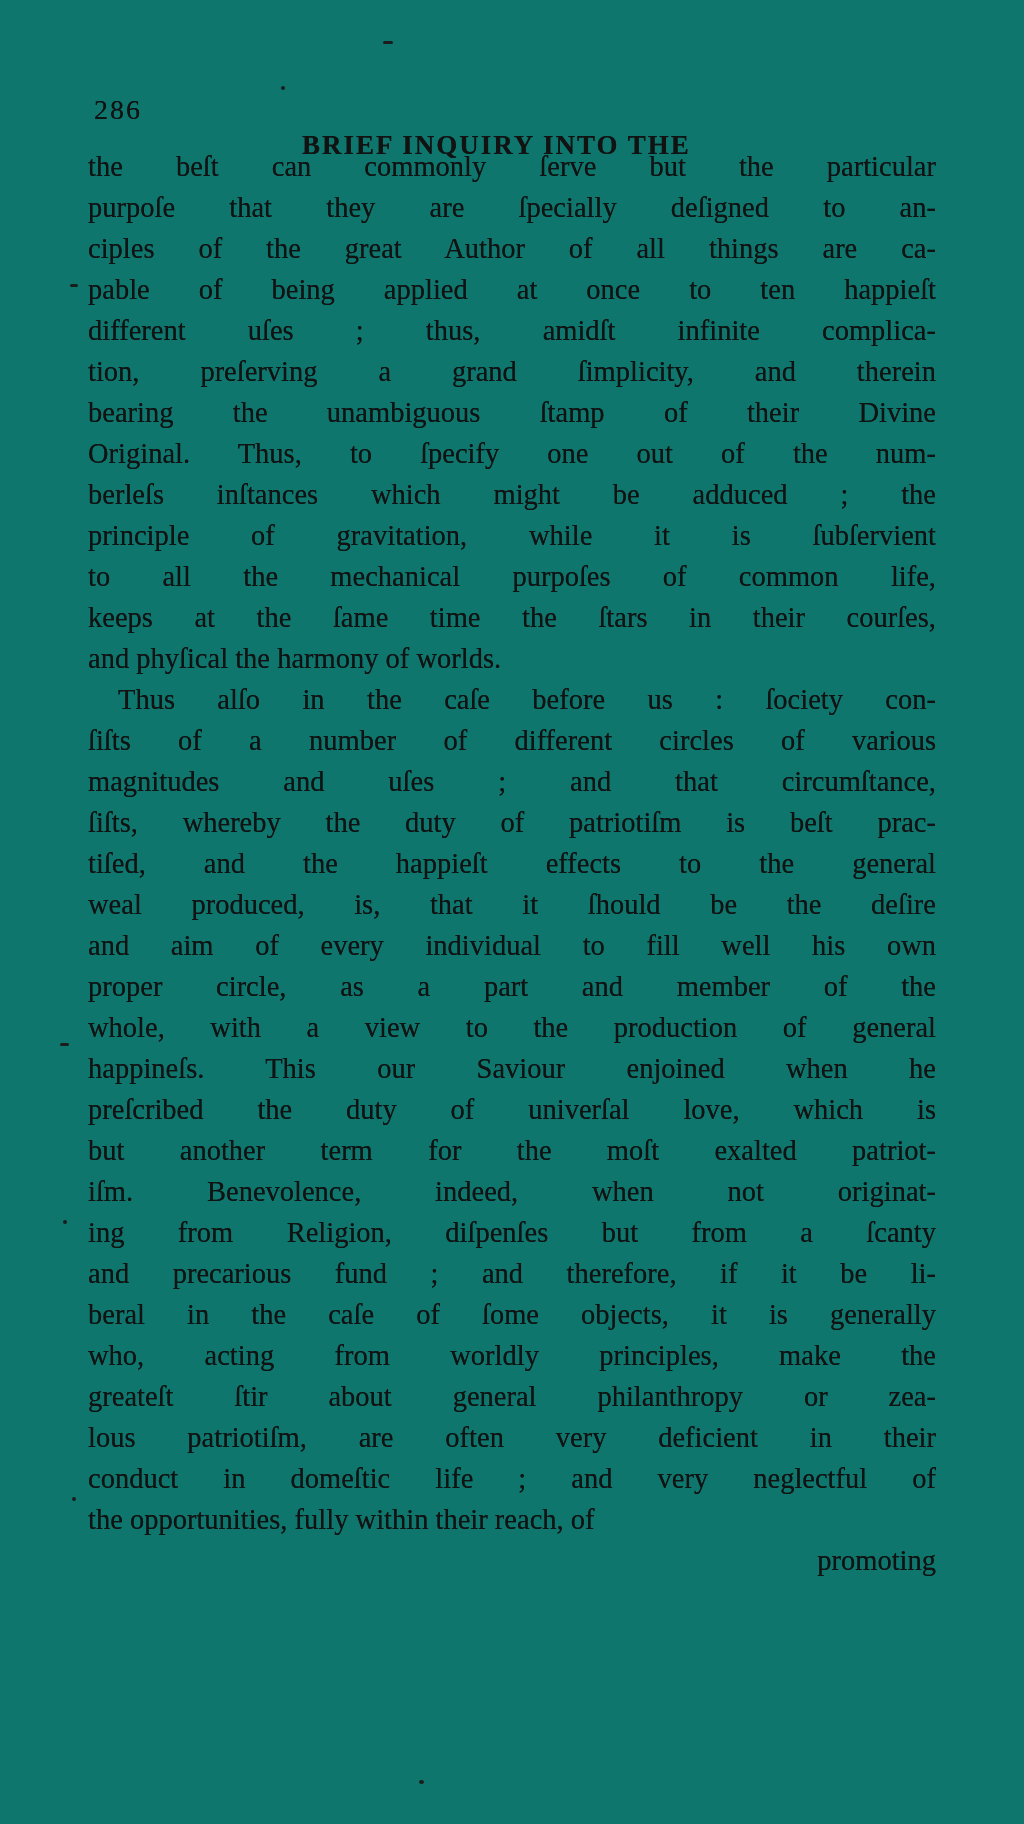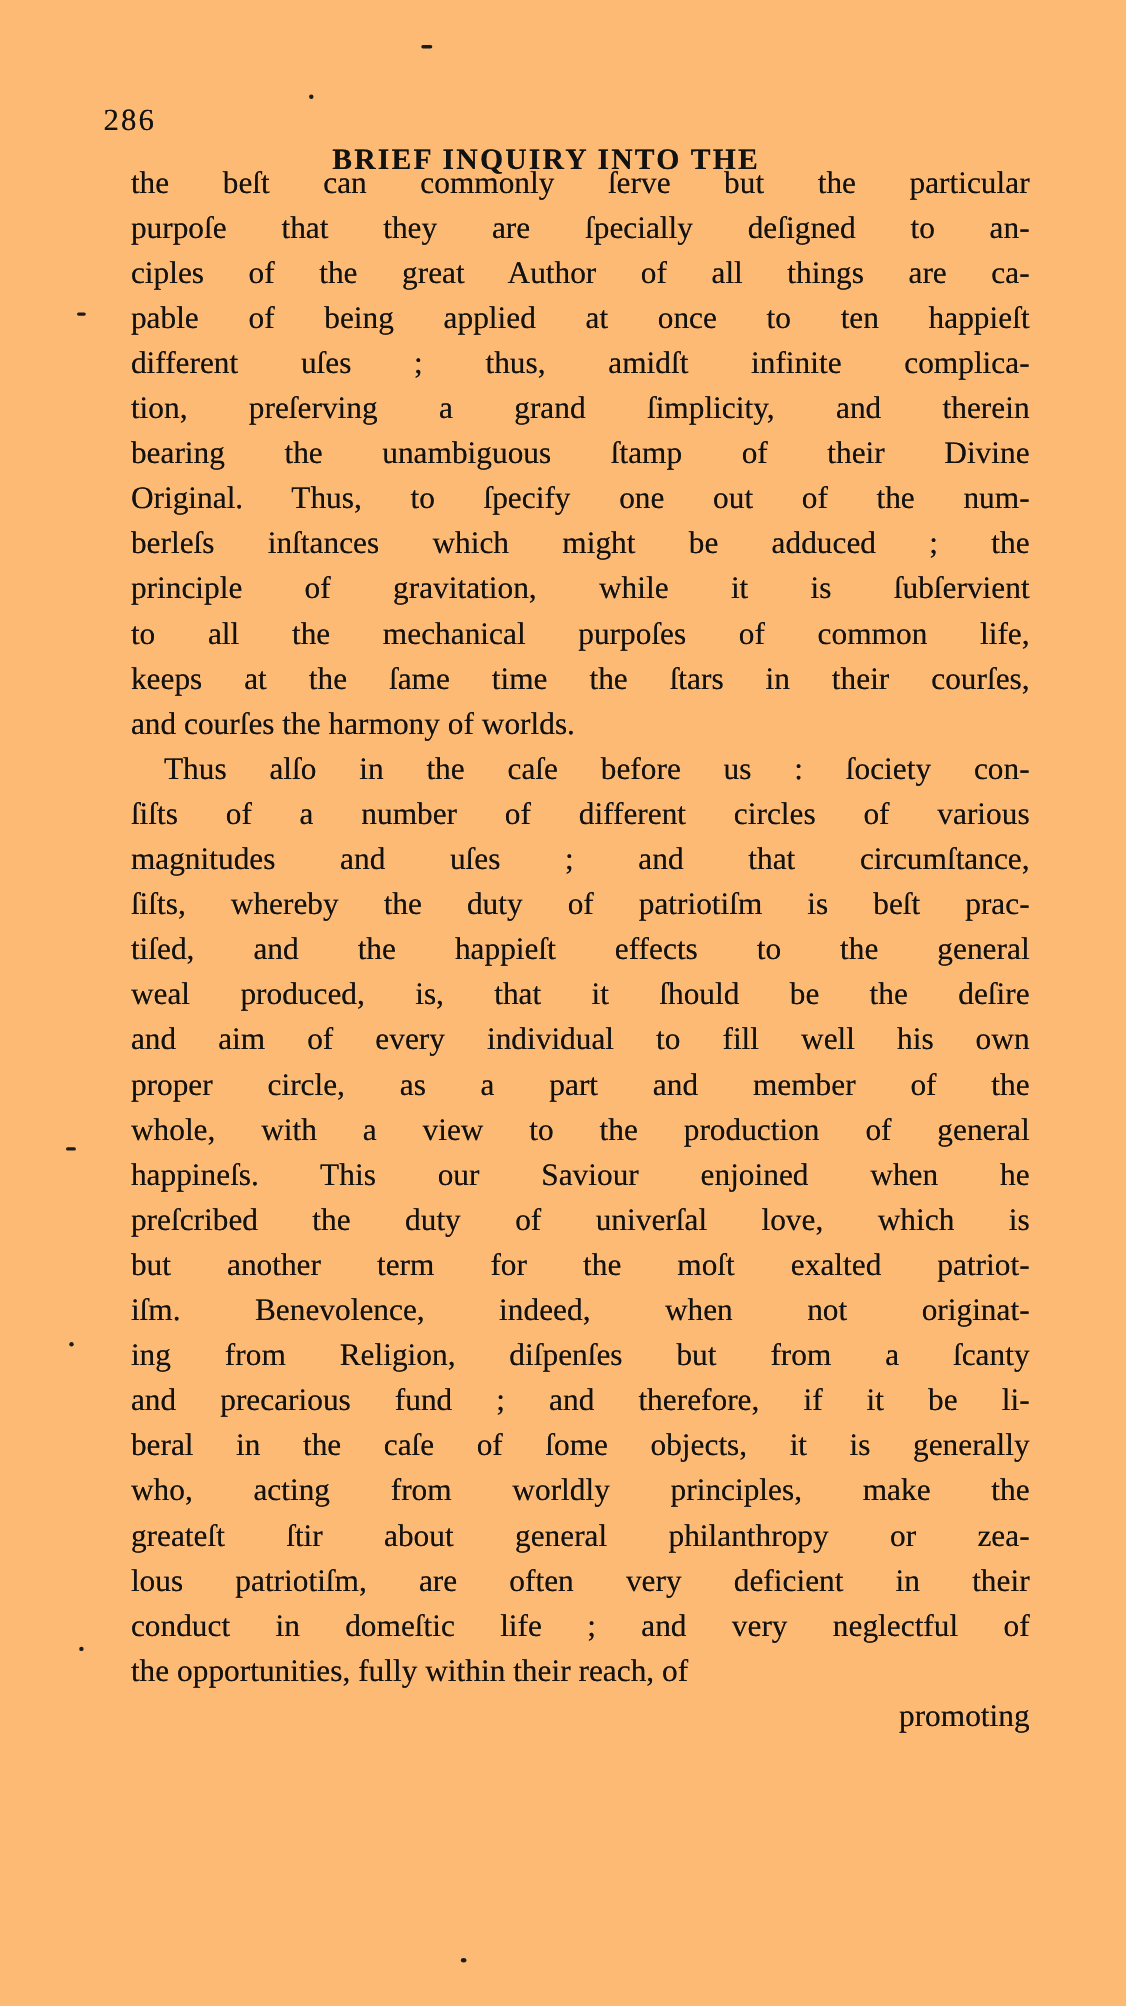--- a/index.html
+++ b/index.html
@@ -4,21 +4,21 @@
 <style>
   html, body {
     margin: 0;
     padding: 0;
     background: #ffffff;
   }
   .page {
     position: relative;
     width: 1024px;
     height: 1824px;
-    background: #fdba74;
+    background: #0f766e;
     overflow: hidden;
     font-family: "Liberation Serif", "DejaVu Serif", serif;
     color: #121212;
   }
   .header {
     position: absolute;
     top: 94px;
     left: 88px;
     width: 848px;
     height: 40px;
@@ -49,21 +49,20 @@
     left: 88px;
     width: 848px;
     font-size: 28.5px;
     text-shadow: 0 0 0.45px rgba(0,0,0,0.65);
   }
   .line {
     line-height: 41px;
     text-align: justify;
     -moz-text-align-last: justify;
     text-align-last: justify;
-    margin-left: 31px;
   }
   .line.lastline {
     text-align-last: left;
   }
   .line.indent {
     text-indent: 30px;
   }
   .catchword-row {
     line-height: 41px;
     text-align: right;
@@ -93,21 +92,21 @@
           <div class="line">ciples of the great Author of all things are ca-</div>
           <div class="line">pable of being applied at once to ten happieſt</div>
           <div class="line">different uſes ; thus, amidſt infinite complica-</div>
           <div class="line">tion, preſerving a grand ſimplicity, and therein</div>
           <div class="line">bearing the unambiguous ſtamp of their Divine</div>
           <div class="line">Original.  Thus, to ſpecify one out of the num-</div>
           <div class="line">berleſs inſtances which might be adduced ; the</div>
           <div class="line">principle of gravitation, while it is ſubſervient</div>
           <div class="line">to all the mechanical purpoſes of common life,</div>
           <div class="line">keeps at the ſame time the ſtars in their courſes,</div>
-          <div class="line lastline">and courſes the harmony of worlds.</div>
+          <div class="line lastline">and phyſical the harmony of worlds.</div>
         </div>
         <div class="paragraph">
           <div class="line indent">Thus alſo in the caſe before us : ſociety con-</div>
           <div class="line">ſiſts of a number of different circles of various</div>
           <div class="line">magnitudes and uſes ; and that circumſtance,</div>
           <div class="line">ſiſts, whereby the duty of patriotiſm is beſt prac-</div>
           <div class="line">tiſed, and the happieſt effects to the general</div>
           <div class="line">weal produced, is, that it ſhould be the deſire</div>
           <div class="line">and aim of every individual to fill well his own</div>
           <div class="line">proper circle, as a part and member of the</div>

